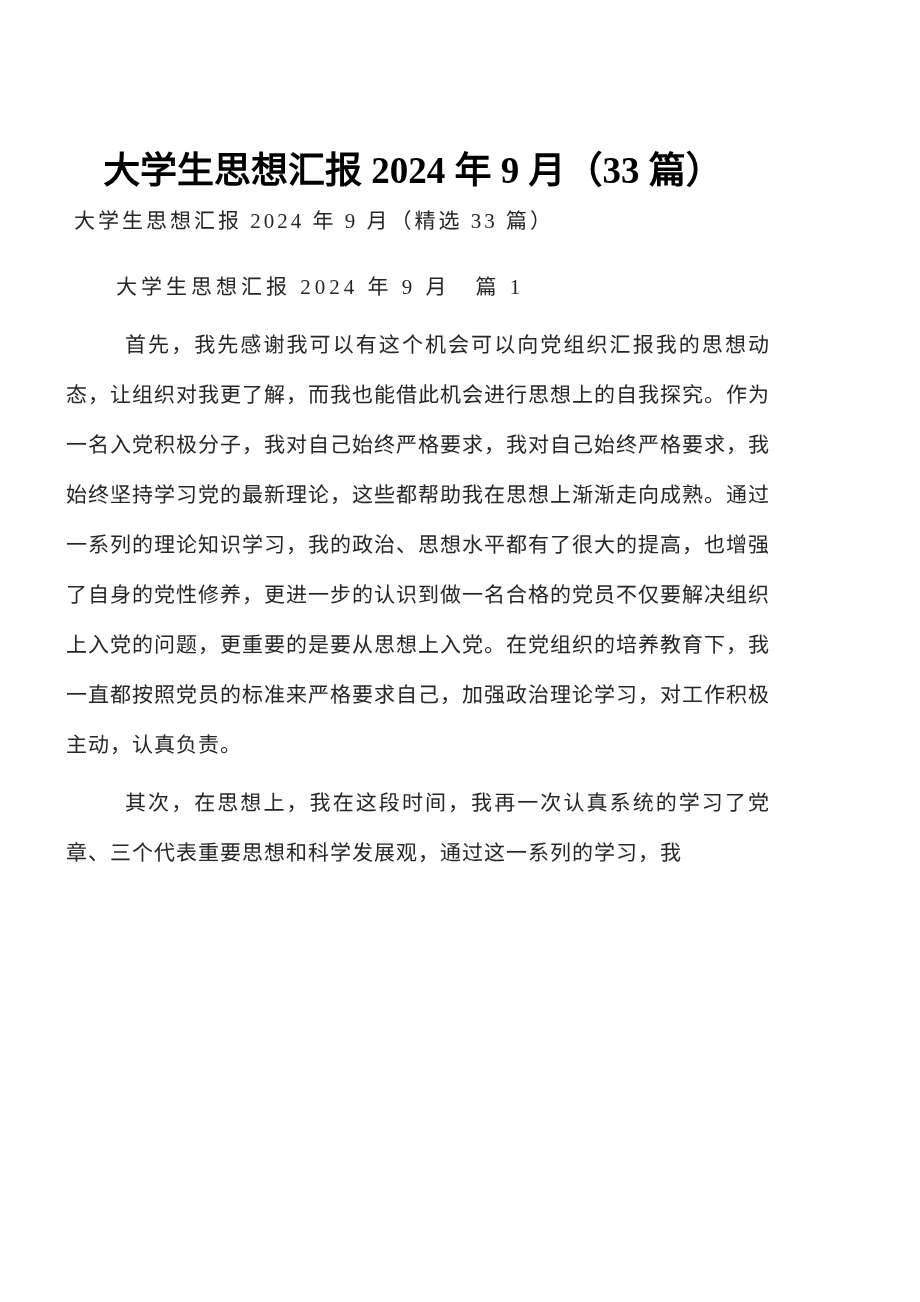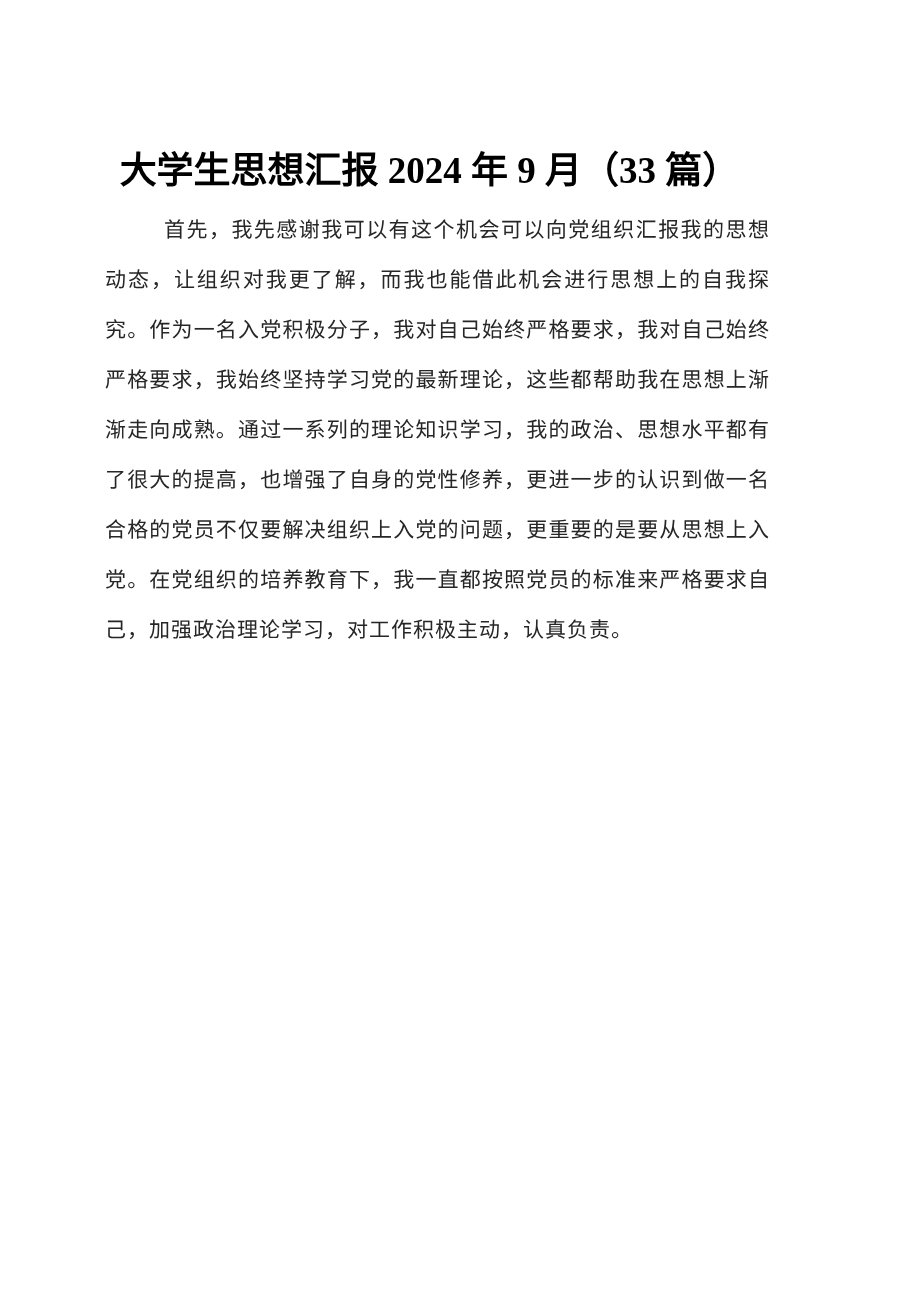--- a/index.html
+++ b/index.html
@@ -11,21 +11,21 @@
     width: 920px;
     height: 1302px;
     overflow: hidden;
     font-family: "Liberation Serif", "DejaVu Serif", serif;
     color: #262626;
   }
   .page {
     box-sizing: border-box;
     width: 920px;
     height: 1302px;
-    padding: 145px 150px 0 89px;
+    padding: 145px 150px 0 56px;
     background: #ffffff;
   }
   .doc-title {
     margin: 0;
     font-size: 37px;
     line-height: 52px;
     font-weight: 700;
     color: #000000;
     text-align: center;
     white-space: nowrap;
@@ -56,27 +56,30 @@
   }
   .body-para {
     font-size: 21px;
     line-height: 50px;
     letter-spacing: 1px;
     text-indent: 59px;
     text-align: justify;
     word-break: normal;
   }
   .body-para.first { margin: 13px 0 0 0; }
-  .body-para.rest  { margin: 8px 0 0 16px; }
+  .body-para.rest  { margin: 8px 0 0 10px; }
 </style>
 </head>
 <body>
 
 <div class="page">
   <h1 class="doc-title">大学生思想汇报 2024 年 9 月（33 篇）</h1>
 
+  <p class="doc-subtitle">大学生思想汇报 2024 年 9 月（精选 33 篇）</p>
 
+  <p class="section-heading">大学生思想汇报 2024 年 9 月　篇 1</p>
 
 
 
   <p class="body-para rest">首先，我先感谢我可以有这个机会可以向党组织汇报我的思想动态，让组织对我更了解，而我也能借此机会进行思想上的自我探究。作为一名入党积极分子，我对自己始终严格要求，我对自己始终严格要求，我始终坚持学习党的最新理论，这些都帮助我在思想上渐渐走向成熟。通过一系列的理论知识学习，我的政治、思想水平都有了很大的提高，也增强了自身的党性修养，更进一步的认识到做一名合格的党员不仅要解决组织上入党的问题，更重要的是要从思想上入党。在党组织的培养教育下，我一直都按照党员的标准来严格要求自己，加强政治理论学习，对工作积极主动，认真负责。</p>
 
+  <p class="body-para rest">其次，在思想上，我在这段时间，我再一次认真系统的学习了党章、三个代表重要思想和科学发展观，通过这一系列的学习，我</p>
 </div>
 
 </body></html>

